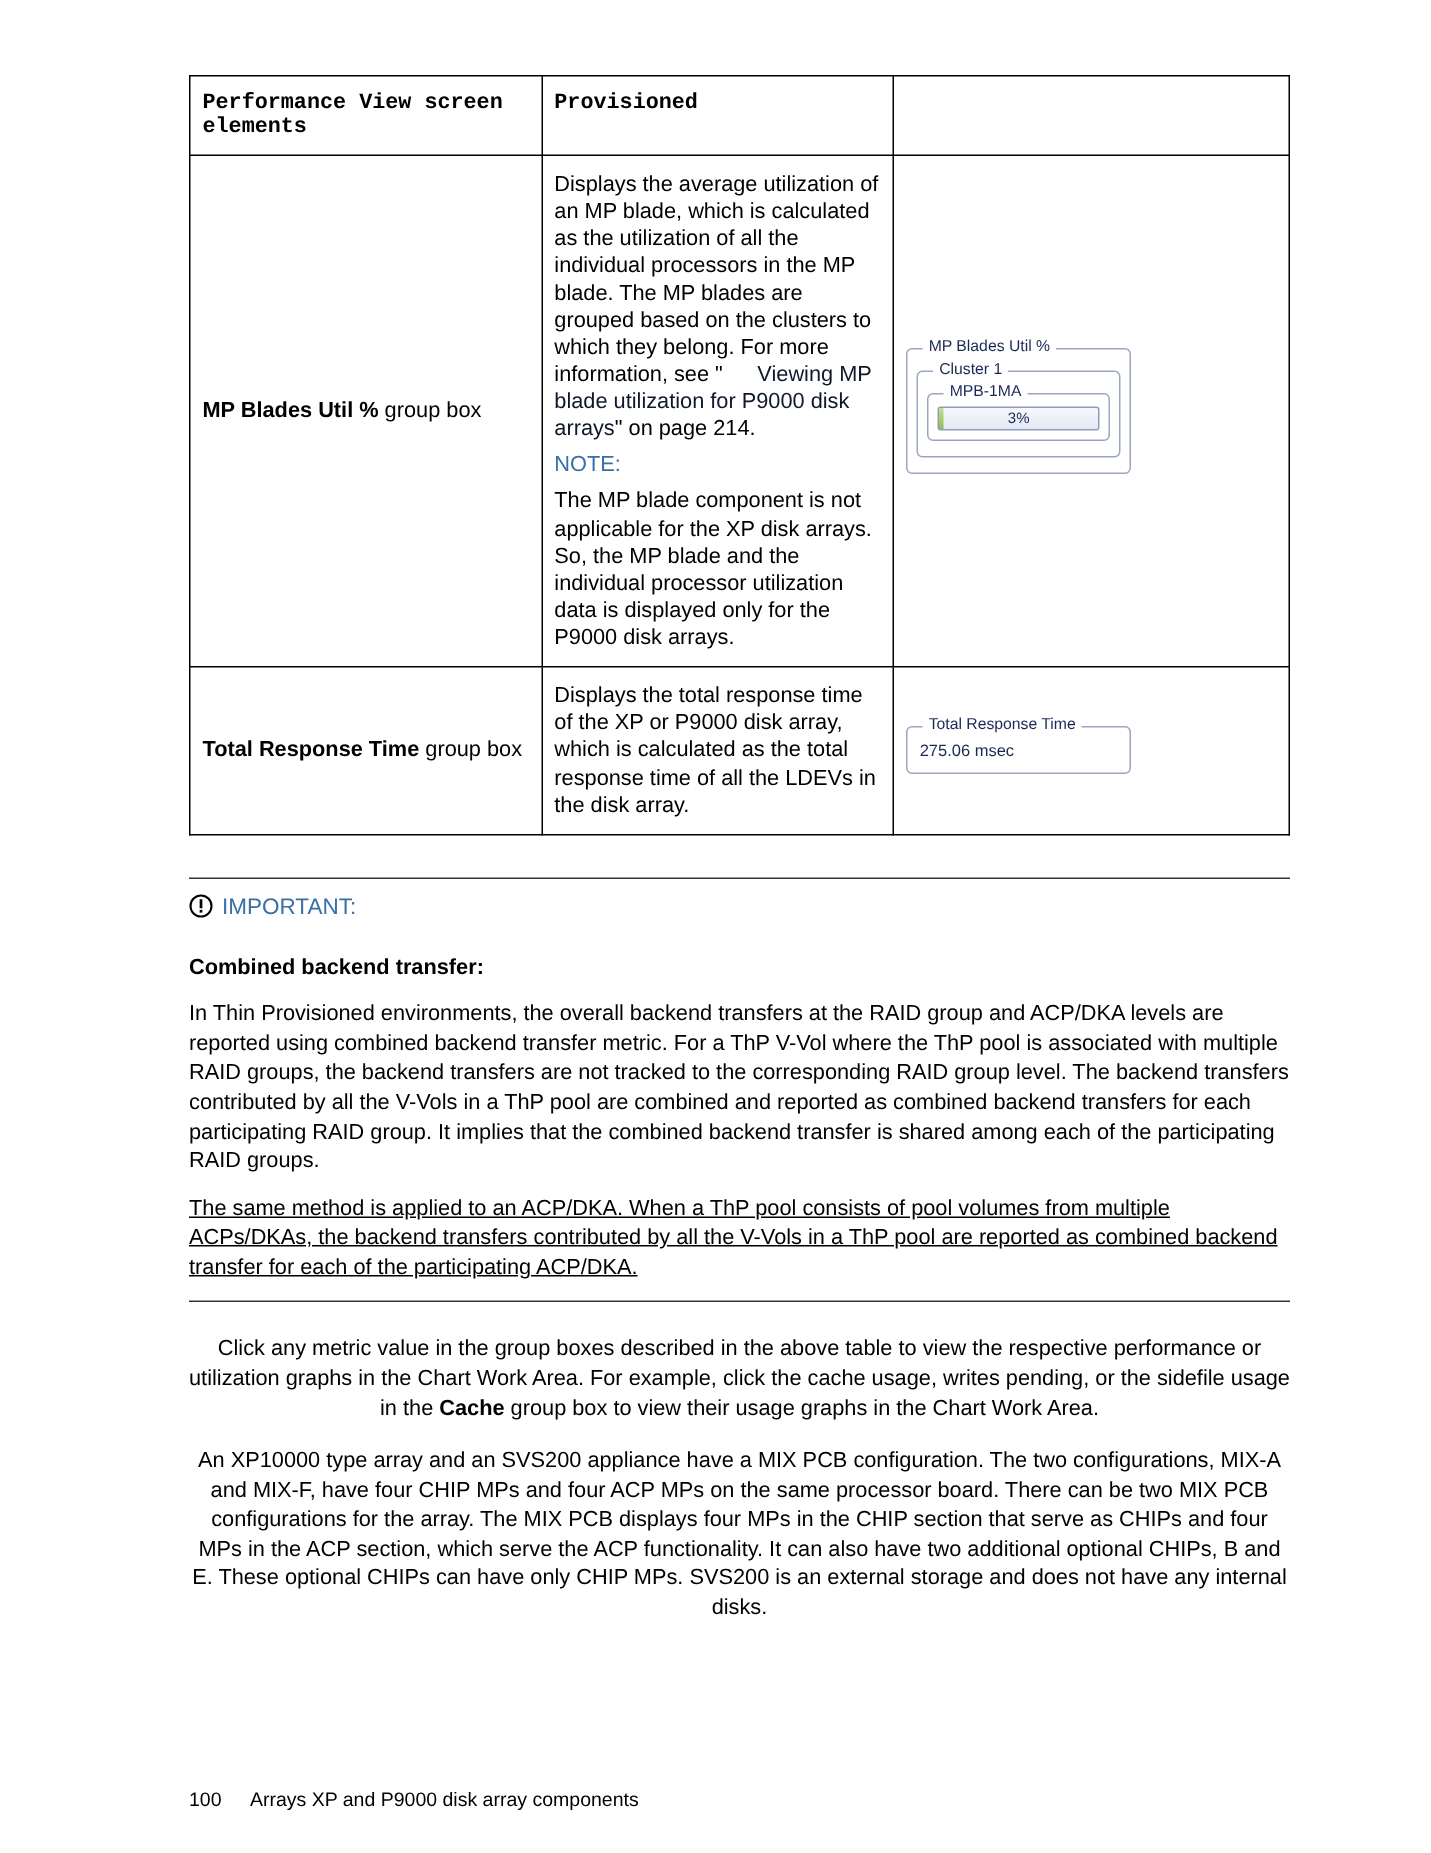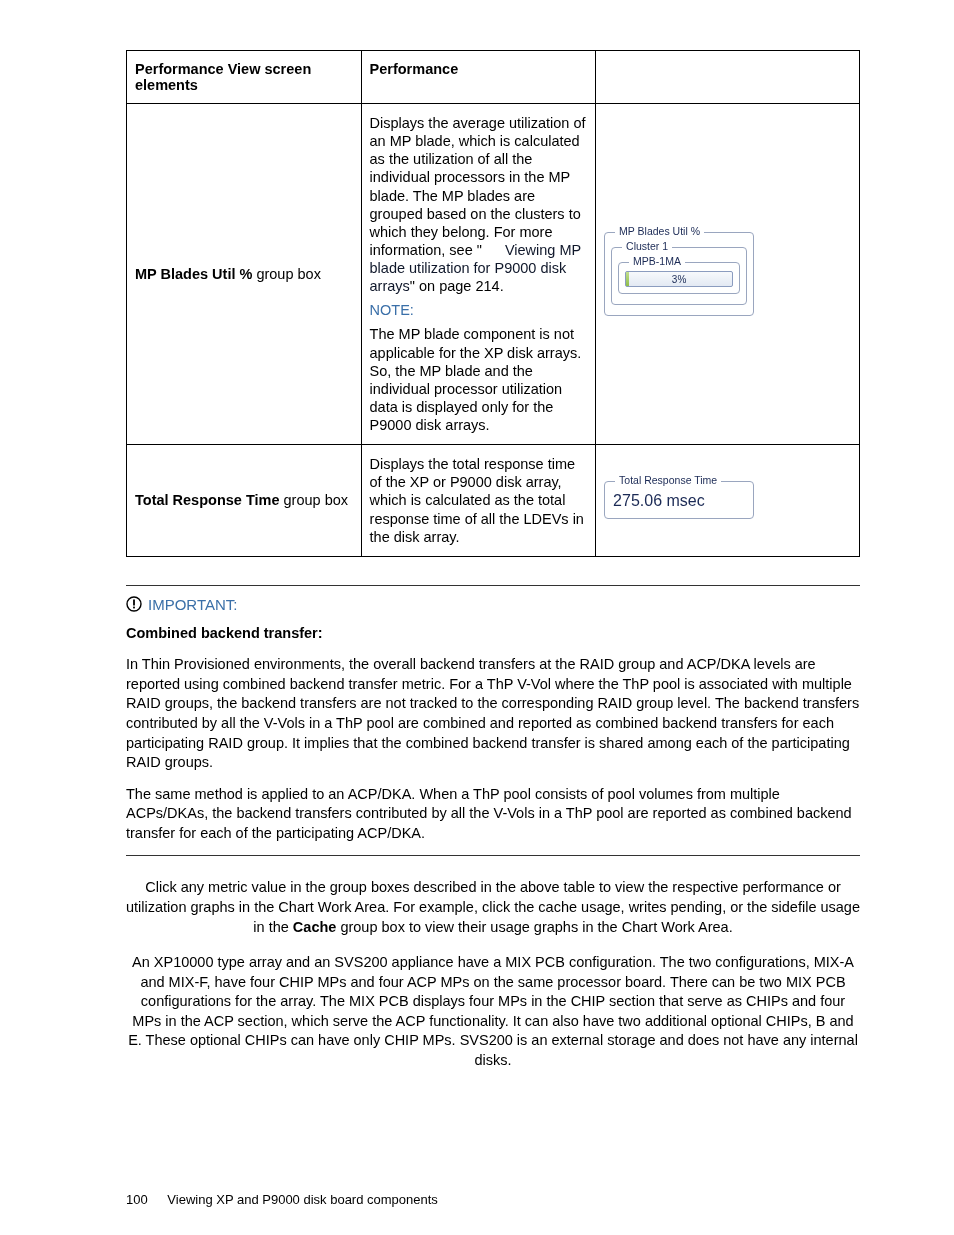--- a/index.html
+++ b/index.html
@@ -24,20 +24,21 @@
   }
   table.main-table td, table.main-table th {
     border: 1px solid #000;
     padding: 10px 8px;
     vertical-align: top;
     text-align: left;
     font-weight: normal;
   }
   table.main-table th {
     font-weight: bold;
+    font-family: Liberation Mono, monospace;
   }
   .col-a { width: 32%; }
   .col-b { width: 32%; }
   .col-c { width: 36%; }
   .row-vmiddle td:first-child { vertical-align: middle; }
   .row-vmiddle td:last-child { vertical-align: middle; }
   .bold { font-weight: bold; }
   .link { color: #0f172a; margin-left: 23px; }
   .note-label { color: #3a6fa8; font-family: "Futura", "Trebuchet MS", Arial, sans-serif; }
   .desc-block p { margin: 0 0 6px 0; line-height: 1.25; font-family: "Futura", "Trebuchet MS", Arial, sans-serif; }
@@ -81,54 +82,54 @@
   .progress-fill {
     position: absolute;
     left: 0; top: 0; bottom: 0;
     width: 3%;
     background: linear-gradient(#c4e08f, #8fbe4a);
   }
   .progress-label { position: relative; }
 
   .resp-val {
     font-family: Tahoma, Verdana, sans-serif;
-    font-size: 16px;
+    font-size: 11px;
     color: #1b2a55;
     padding: 2px 2px;
   }
 
   .important-block {
     margin-top: 28px;
     border-top: 1px solid #333;
     border-bottom: 1px solid #333;
     padding: 10px 0 12px 0;
   }
   .important-head {
     display: flex;
     align-items: center;
     gap: 6px;
-    margin-bottom: 11px;
+    margin-bottom: 23px;
     text-align: center;
   }
   .important-icon {
     width: 16px;
     height: 16px;
     flex: 0 0 auto;
   }
   .important-label {
     color: #3a6fa8;
     font-family: "Futura", "Trebuchet MS", Arial, sans-serif;
     font-size: 15px;
   }
   .important-block .para, .body-para {
     margin: 0 0 12px 0;
     line-height: 1.35;
     font-family: "Futura", "Trebuchet MS", Arial, sans-serif;
   }
-  .important-block .para:last-child { margin-bottom: 0; }
+  .important-block .para:last-child { margin-bottom: 0; text-decoration: underline; }
   .subhead { font-weight: bold; margin-bottom: 4px; }
 
   .after-content { margin-top: 22px; }
   .after-content .body-para { margin-bottom: 16px; text-align: center; }
 
   .footer {
     position: absolute;
     bottom: 28px;
     left: 126px;
     font-family: "Futura", "Trebuchet MS", Arial, sans-serif;
@@ -144,21 +145,21 @@
 
   <table class="main-table">
     <colgroup>
       <col class="col-a">
         <col class="col-b">
         <col class="col-c">
     </colgroup>
     <tbody>
         <tr>
       <th>Performance View screen elements</th>
-      <th>Performance</th>
+      <th>Provisioned</th>
       <th></th>
     </tr>
 
     <tr class="row-vmiddle">
       <td>
         <span class="bold">MP Blades Util % </span><span>group box</span>
       </td>
       <td class="desc-block">
         <p>
           <span>Displays the average utilization of an MP blade, which is calculated as the utilization of all the individual processors in the MP blade. The MP blades are grouped based on the clusters to which they belong. For more information, see "</span><span class="link">Viewing MP blade utilization for P9000 disk arrays</span><span>" on page 214.</span>
@@ -216,16 +217,16 @@
 
   <div class="after-content">
     <p class="body-para">
       <span>Click any metric value in the group boxes described in the above table to view the respective performance or utilization graphs in the Chart Work Area. For example, click the cache usage, writes pending, or the sidefile usage in the </span><span class="bold">Cache</span><span> group box to view their usage graphs in the Chart Work Area.</span>
     </p>
     <p class="body-para">An XP10000 type array and an SVS200 appliance have a MIX PCB configuration. The two configurations, MIX-A and MIX-F, have four CHIP MPs and four ACP MPs on the same processor board. There can be two MIX PCB configurations for the array. The MIX PCB displays four MPs in the CHIP section that serve as CHIPs and four MPs in the ACP section, which serve the ACP functionality. It can also have two additional optional CHIPs, B and E. These optional CHIPs can have only CHIP MPs. SVS200 is an external storage and does not have any internal disks.</p>
   </div>
 
   <div class="footer">
     <span class="pnum">100</span>
-    <span>Viewing XP and P9000 disk board components</span>
+    <span>Arrays XP and P9000 disk array components</span>
   </div>
 
 </div>
 
 </body></html>

